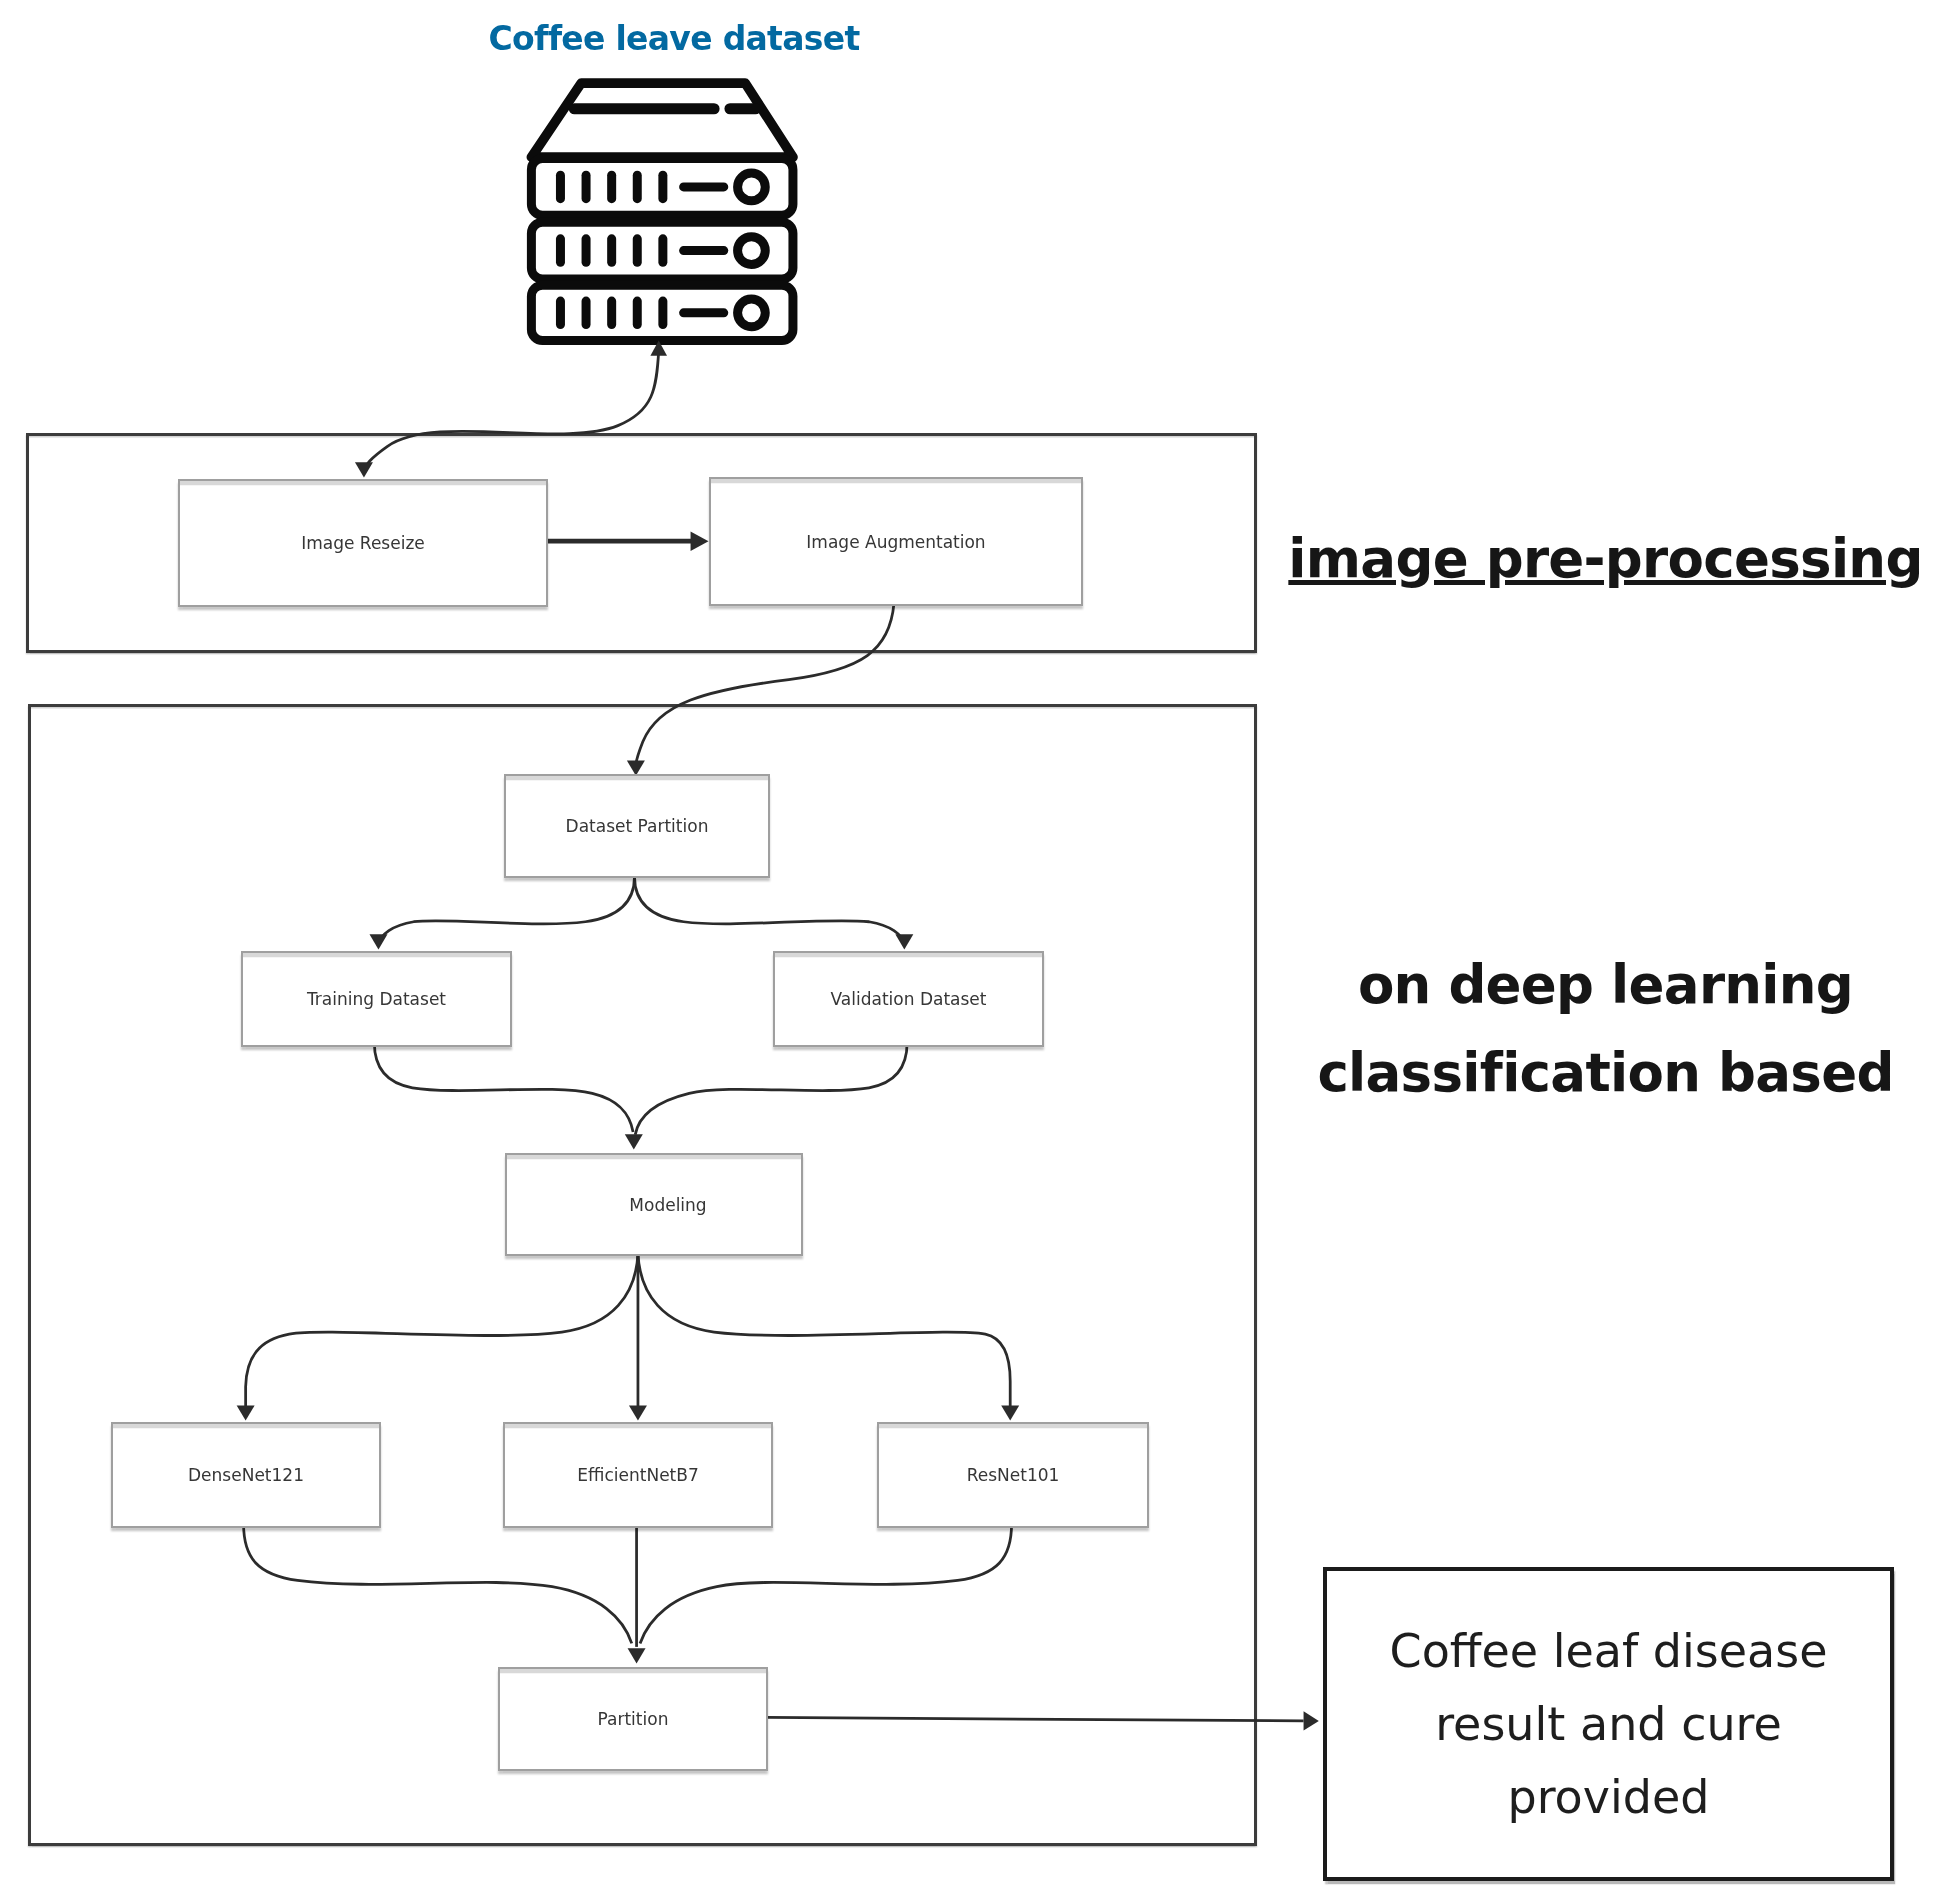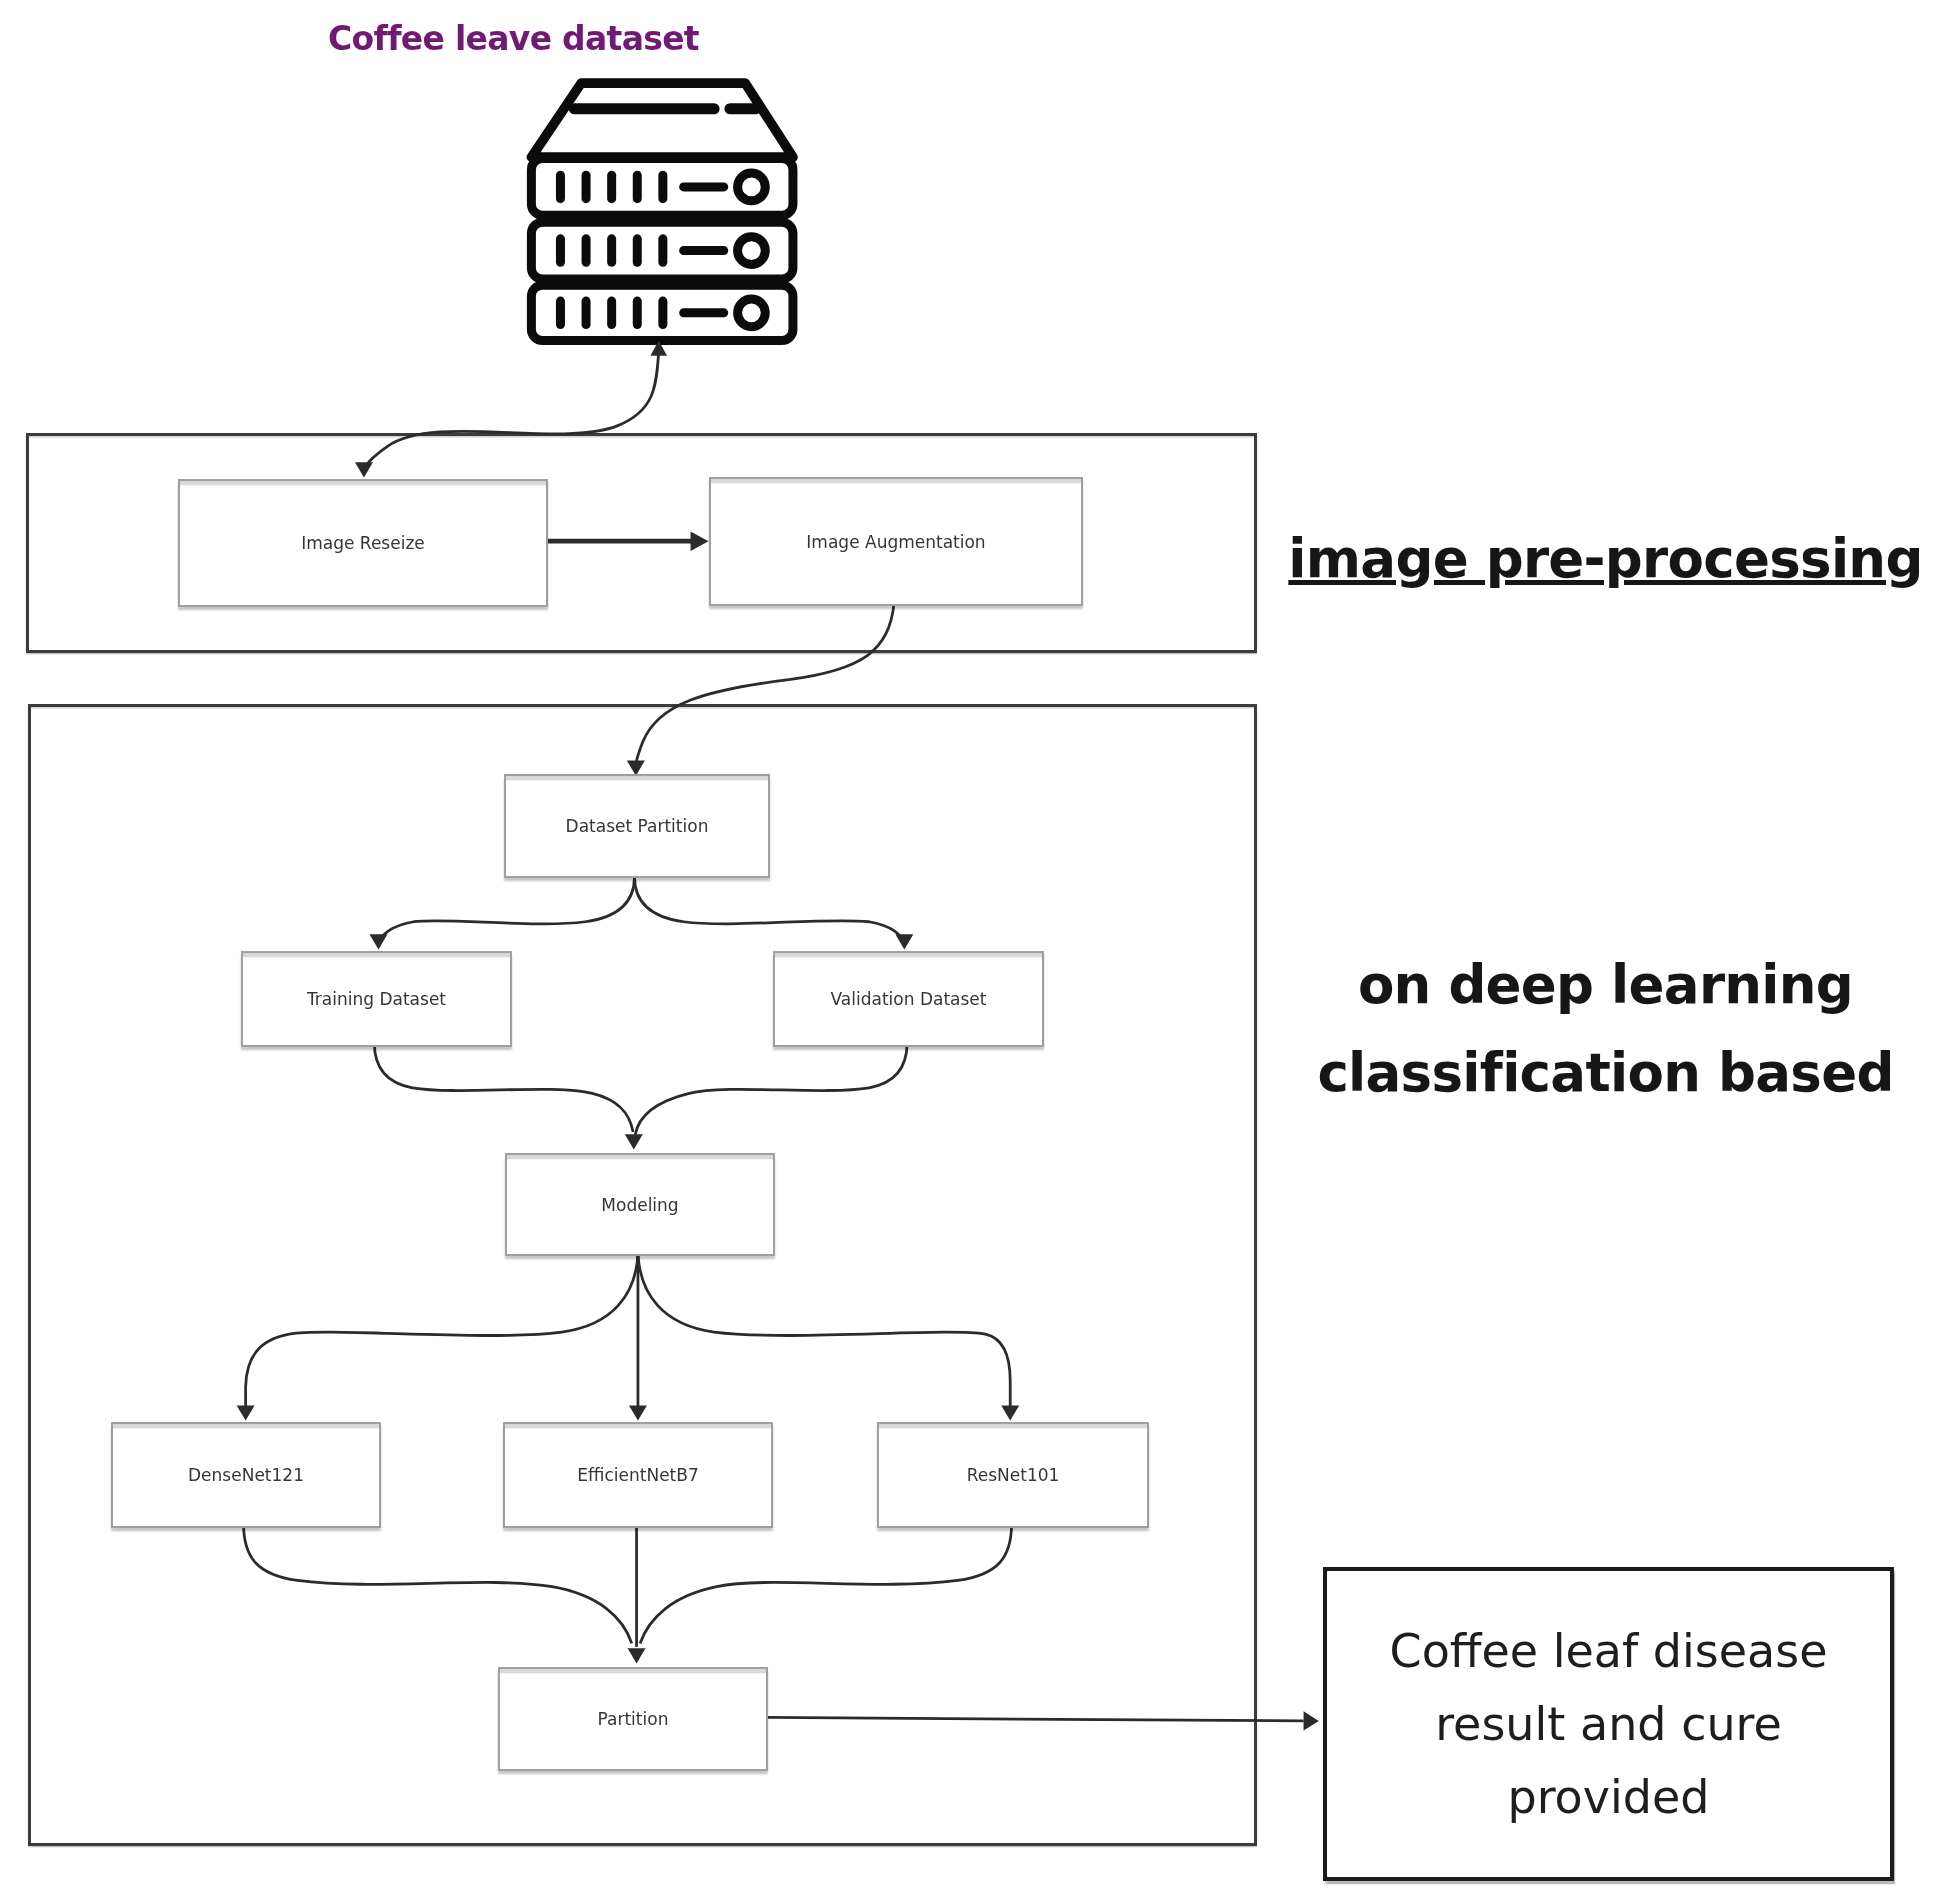--- a/index.html
+++ b/index.html
@@ -24,39 +24,39 @@
     position:absolute; z-index:0; background:transparent;
     border:3.5px solid var(--section-border);
     box-shadow: 0 2.1px 1.4px rgba(0,0,0,.25), inset 0 1.4px 0.7px rgba(0,0,0,.18);
   }
   .big-label{
     position:absolute; z-index:2; color:var(--label-text);
     font-weight:bold; text-align:center; letter-spacing:-0.7px;
   }
   #dataset-title{
     position:absolute; z-index:2; left:328px; top:19.4px; width:692px;
-    text-align:left; font-weight:bold; font-size:33px; letter-spacing:-0.7px;
-    color:#701a75;
+    text-align:center; font-weight:bold; font-size:33px; letter-spacing:-0.7px;
+    color:#0369a1;
   }
   #label-preprocessing{ left:1276px; top:524px; width:659px; font-size:53px; line-height:69px;text-decoration:underline;}
   #label-classification{ left:1276px; top:941px; width:659px; font-size:53px; line-height:88px;}
   #result-box{
     position:absolute; z-index:2; left:1323px; top:1567px; width:563px; height:306px;
     background:#fff; border:4.2px solid var(--result-border);
     box-shadow: 2.1px 3.5px 1.4px rgba(0,0,0,.28);
     display:flex; flex-direction:column; align-items:center; justify-content:center;
     font-size:46px; line-height:73px; color:#1e1e1e; text-align:center;
   }
   
   #node-image-resize       {left:178px;  top:479px;  width:366px; height:124px;}
   #node-image-augmentation {left:709px; top:477px;  width:370px; height:125px;}
   #node-dataset-partition  {left:504px;  top:754px; width:262px; height:100px;margin-top:20px;}
   #node-training-dataset   {left:241px;  top:951px; width:267px; height:92px;}
   #node-validation-dataset {left:773px; top:951px; width:267px; height:92px;}
-  #node-modeling           {left:505px;  top:1153px; width:266px; height:99px;}
+  #node-modeling           {left:505px;  top:1153px; width:266px; height:99px;padding-left:28px;}
   #node-densenet121        {left:111px;  top:1422px; width:266px; height:102px;}
   #node-efficientnetb7     {left:503px;  top:1422px; width:266px; height:102px;}
   #node-resnet101          {left:877px; top:1422px; width:268px; height:102px;}
   #node-ensembling         {left:498px;  top:1667px; width:266px; height:100px;}
   #section-preprocessing   {left:26px;   top:433px;  width:1225px; height:214px;}
   #section-classification  {left:28px;   top:704px; width:1223px; height:1136px;}
   .conn{fill:none; stroke:var(--arrow); stroke-width:4px;}
   .conn-thick{fill:none; stroke:var(--arrow); stroke-width:7px;}
   .head{fill:var(--arrow); stroke:none;}
 </style>

